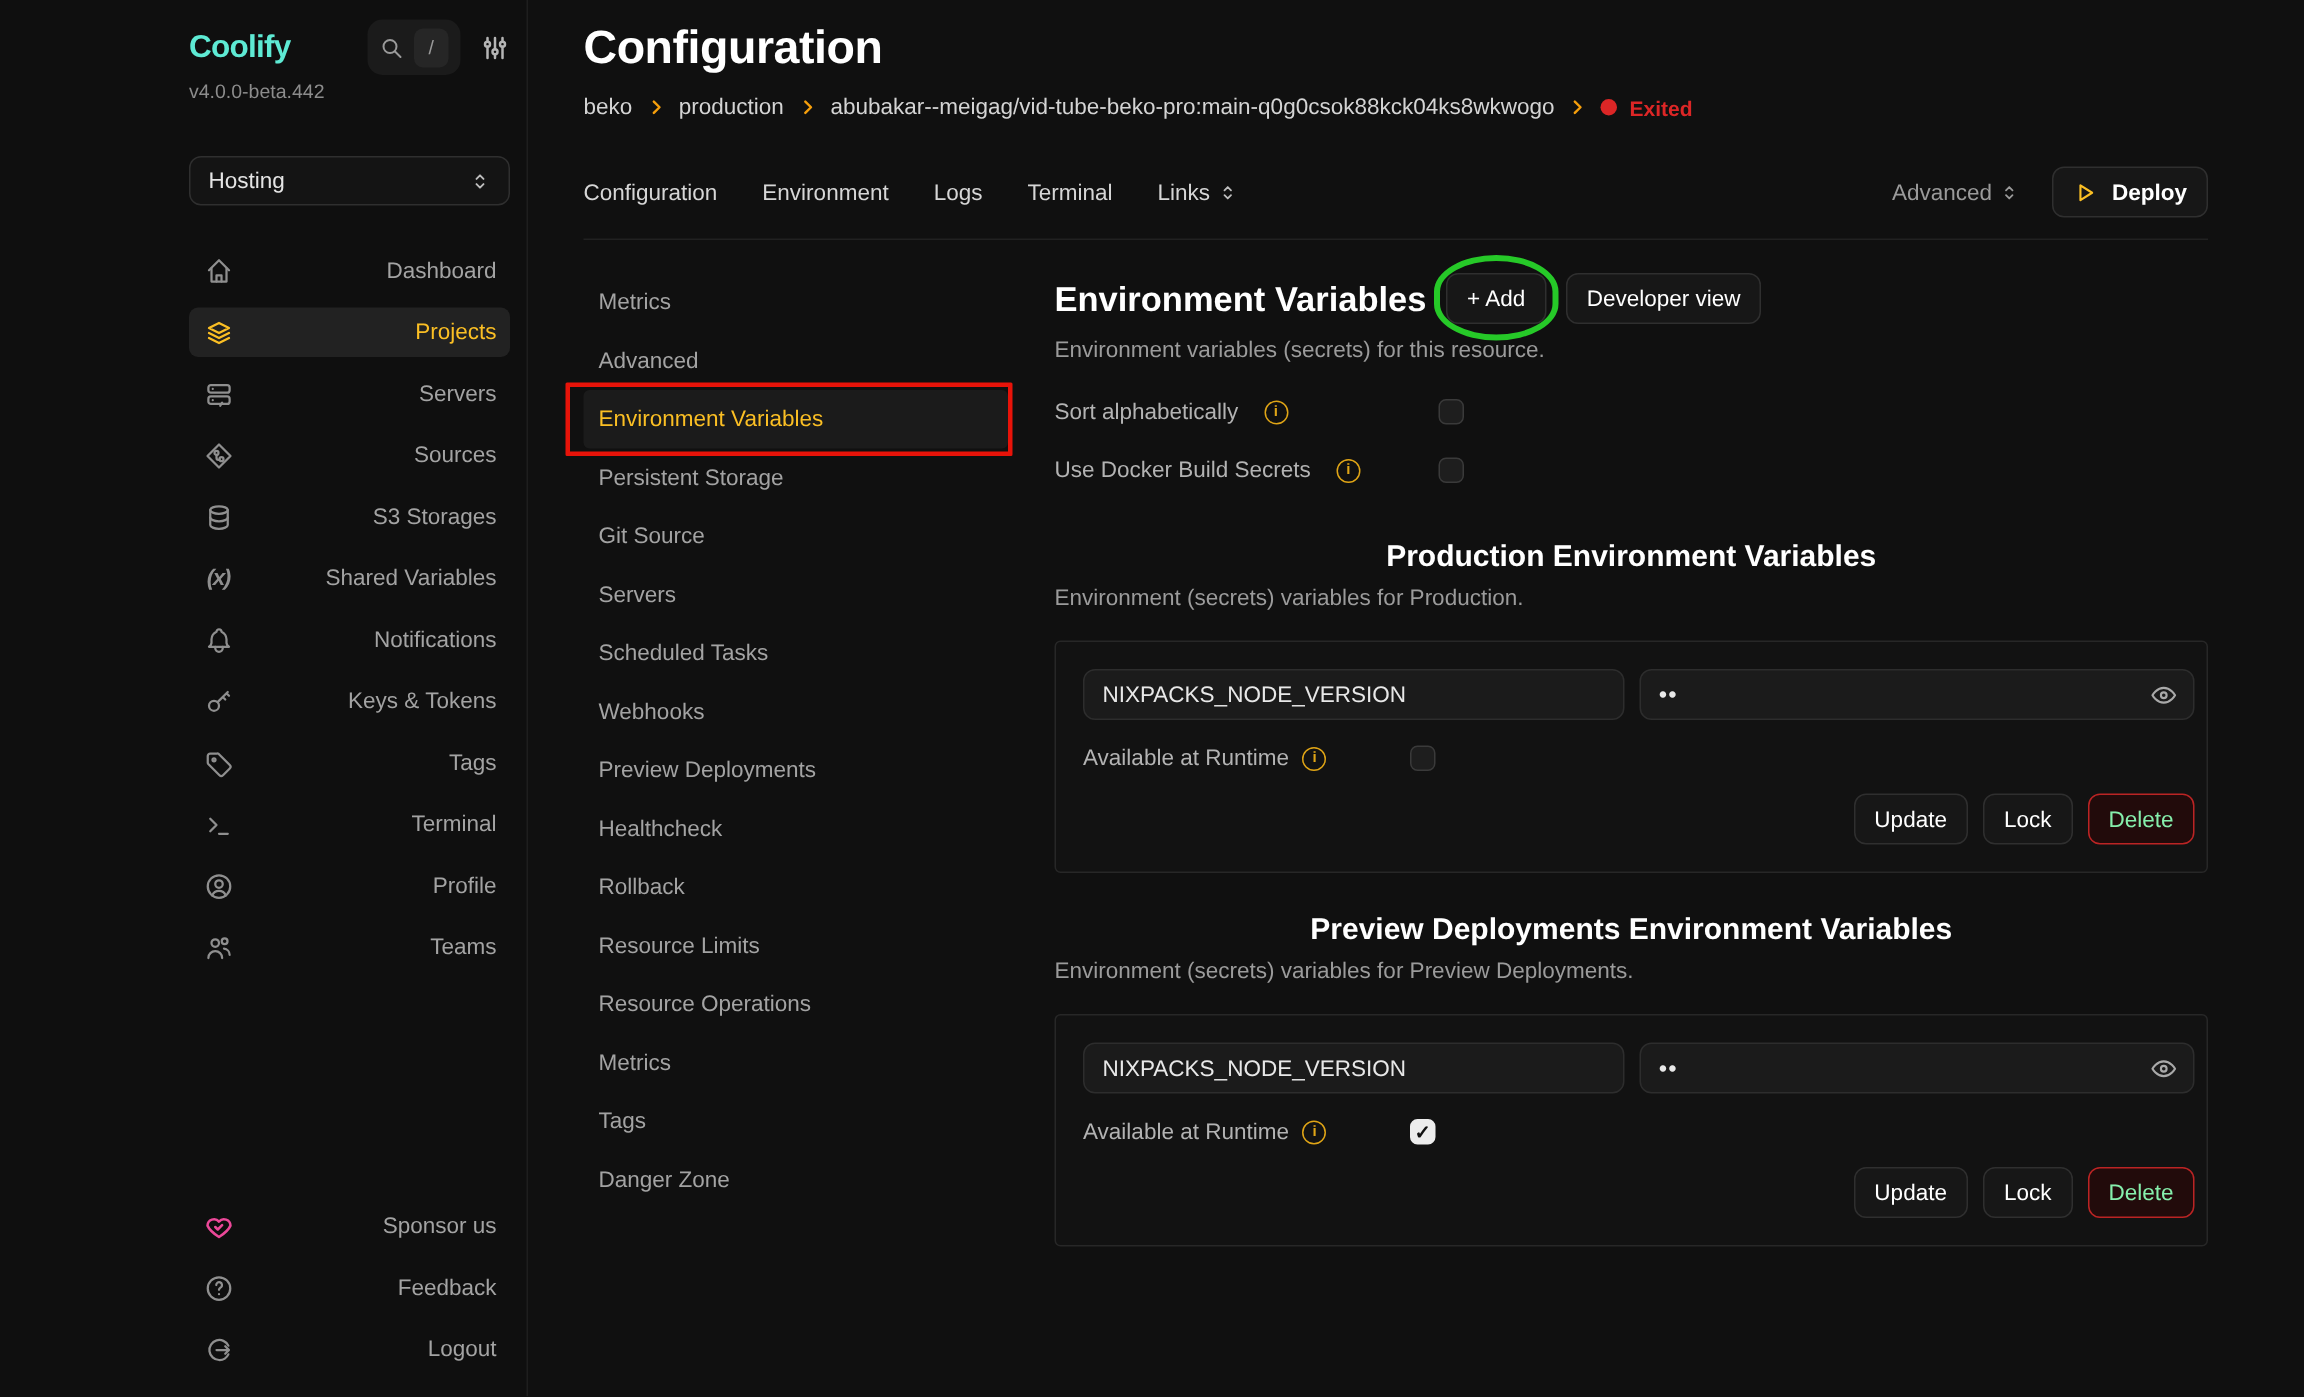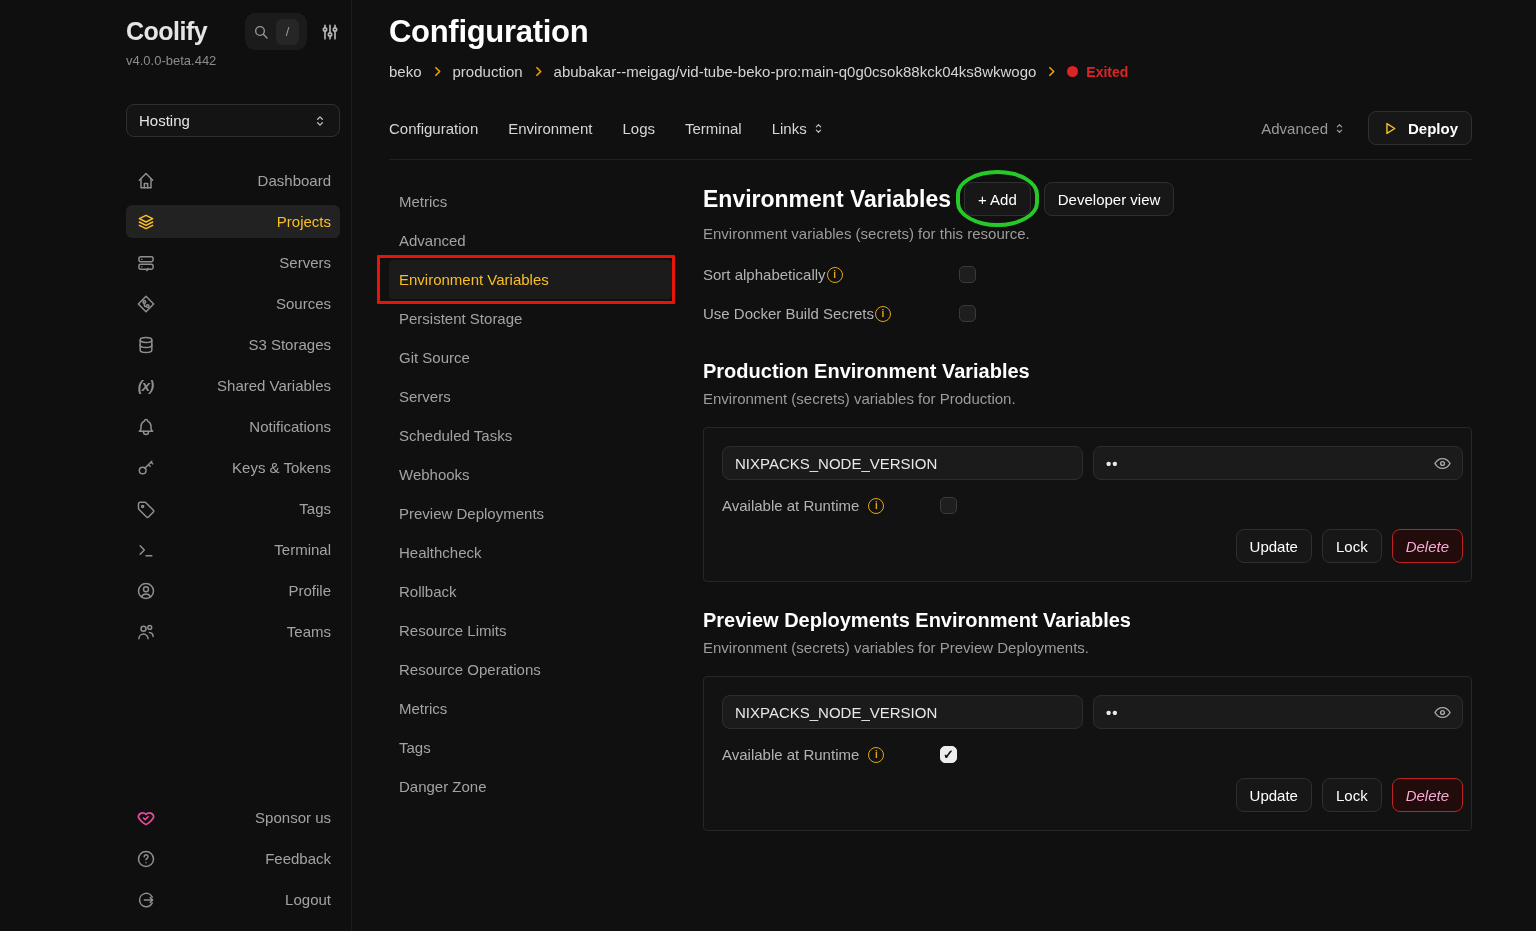--- a/index.html
+++ b/index.html
@@ -11,21 +11,21 @@
   }
   svg { display:block; }
 
   
   .sidebar {
     width:352px; flex:none; height:100%；;
     height:931px; border-right:1px solid #1e1e1e; background:#0f0f0f;
     padding:13px 11px 15px 126px; display:flex; flex-direction:column;
   }
   .logo-row { display:flex; align-items:center; }
-  .logo { font-size:25px; font-weight:800; color:#e5e5e5; letter-spacing:-0.5px; }
+  .logo { font-size:21px; font-weight:800; color:#5eead4; letter-spacing:-0.5px; }
   .search-pill {
     margin-left:auto; background:#1b1b1b; border-radius:10px; height:37px;
     display:flex; align-items:center; gap:7px; padding:0 8px; cursor:pointer;
   }
   .search-pill .kbd {
     background:#262626; border-radius:6px; width:23px; height:26px;
     display:flex; align-items:center; justify-content:center;
     color:#9a9a9a; font-size:13px;
   }
   .sliders-btn { margin-left:13px; color:#b5b5b5; cursor:pointer; }
@@ -91,58 +91,58 @@
   .add-wrap { position:relative; display:inline-block; }
   .annotation-green {
     position:absolute; left:-8px; right:-8px; top:-12px; bottom:-11px;
     border:4px solid #26c928; border-radius:46px / 27px; pointer-events:none;
   }
   .subtle { color:#9b9b9b; }
   .env-sub { margin-top:9px; }
 
   .toggle-row { display:flex; align-items:center; height:39px; }
   .toggles { margin-top:13px; }
-  .toggle-label-wrap { width:256px; display:flex; align-items:center; gap:1px; color:#b3b3b3; }
+  .toggle-label-wrap { width:256px; display:flex; align-items:center; gap:17px; color:#b3b3b3; }
   .info-icon {
     width:16px; height:16px; border:1.5px solid #e0a516; border-radius:50%;
     color:#e0a516; font-size:10px; display:inline-flex; align-items:center;
     justify-content:center; font-weight:bold; flex:none; cursor:pointer;
   }
   .checkbox {
     width:17px; height:17px; border:1px solid #3a3a3a; border-radius:5px;
     background:#1e1e1e; cursor:pointer; display:inline-flex;
     align-items:center; justify-content:center; flex:none;
   }
   .checkbox .check { display:none; color:#111; font-size:13px; font-weight:bold; }
   .checkbox[data-checked="true"] { background:#ededed; border-color:#ededed; }
   .checkbox[data-checked="true"] .check { display:block; }
 
   .section { margin-top:27px; }
-  .section-title { font-size:20px; font-weight:800; color:#fff; }
+  .section-title { font-size:20px; font-weight:800; color:#fff;text-align:center; }
   .section-sub { margin-top:7px; }
   .var-card {
     margin-top:20px; border:1px solid #272727; border-radius:4px;
     background:#121212; padding:18px 8px 18px 18px;
   }
   .inputs-row { display:flex; gap:10px; }
   .text-input {
     height:34px; background:#1b1b1b; border:1px solid #2d2d2d; border-radius:8px;
     color:#e8e8e8; font-size:15px; padding:0 12px; font-family:inherit; outline:none;
   }
   .key-input { width:361px; flex:none; }
   .value-wrap { flex:1; position:relative; }
   .value-input { width:100%; font-weight:bold; letter-spacing:1px; }
   .eye-btn {
     position:absolute; right:11px; top:8px; color:#a9a9a9; cursor:pointer;
     background:none; border:none; padding:0;
   }
   .runtime-row { margin-top:17px; display:flex; align-items:center; }
   .runtime-label-wrap { width:218px; display:flex; align-items:center; gap:9px; color:#b3b3b3; }
   .card-buttons { margin-top:15px; display:flex; justify-content:flex-end; gap:10px; }
-  .delete-btn { background:#220b0b; border-color:#bb2424; color:#f9a8d4;font-style:italic; }
+  .delete-btn { background:#220b0b; border-color:#bb2424; color:#86efac; }
 </style>
 </head>
 <body>
 
 <aside class="sidebar">
   <div class="logo-row">
     <div class="logo">Coolify</div>
     <div class="search-pill">
       <span>
         <svg width="16" height="16" viewBox="0 0 24 24" fill="none" stroke="#9a9a9a" stroke-width="2" stroke-linecap="round">

